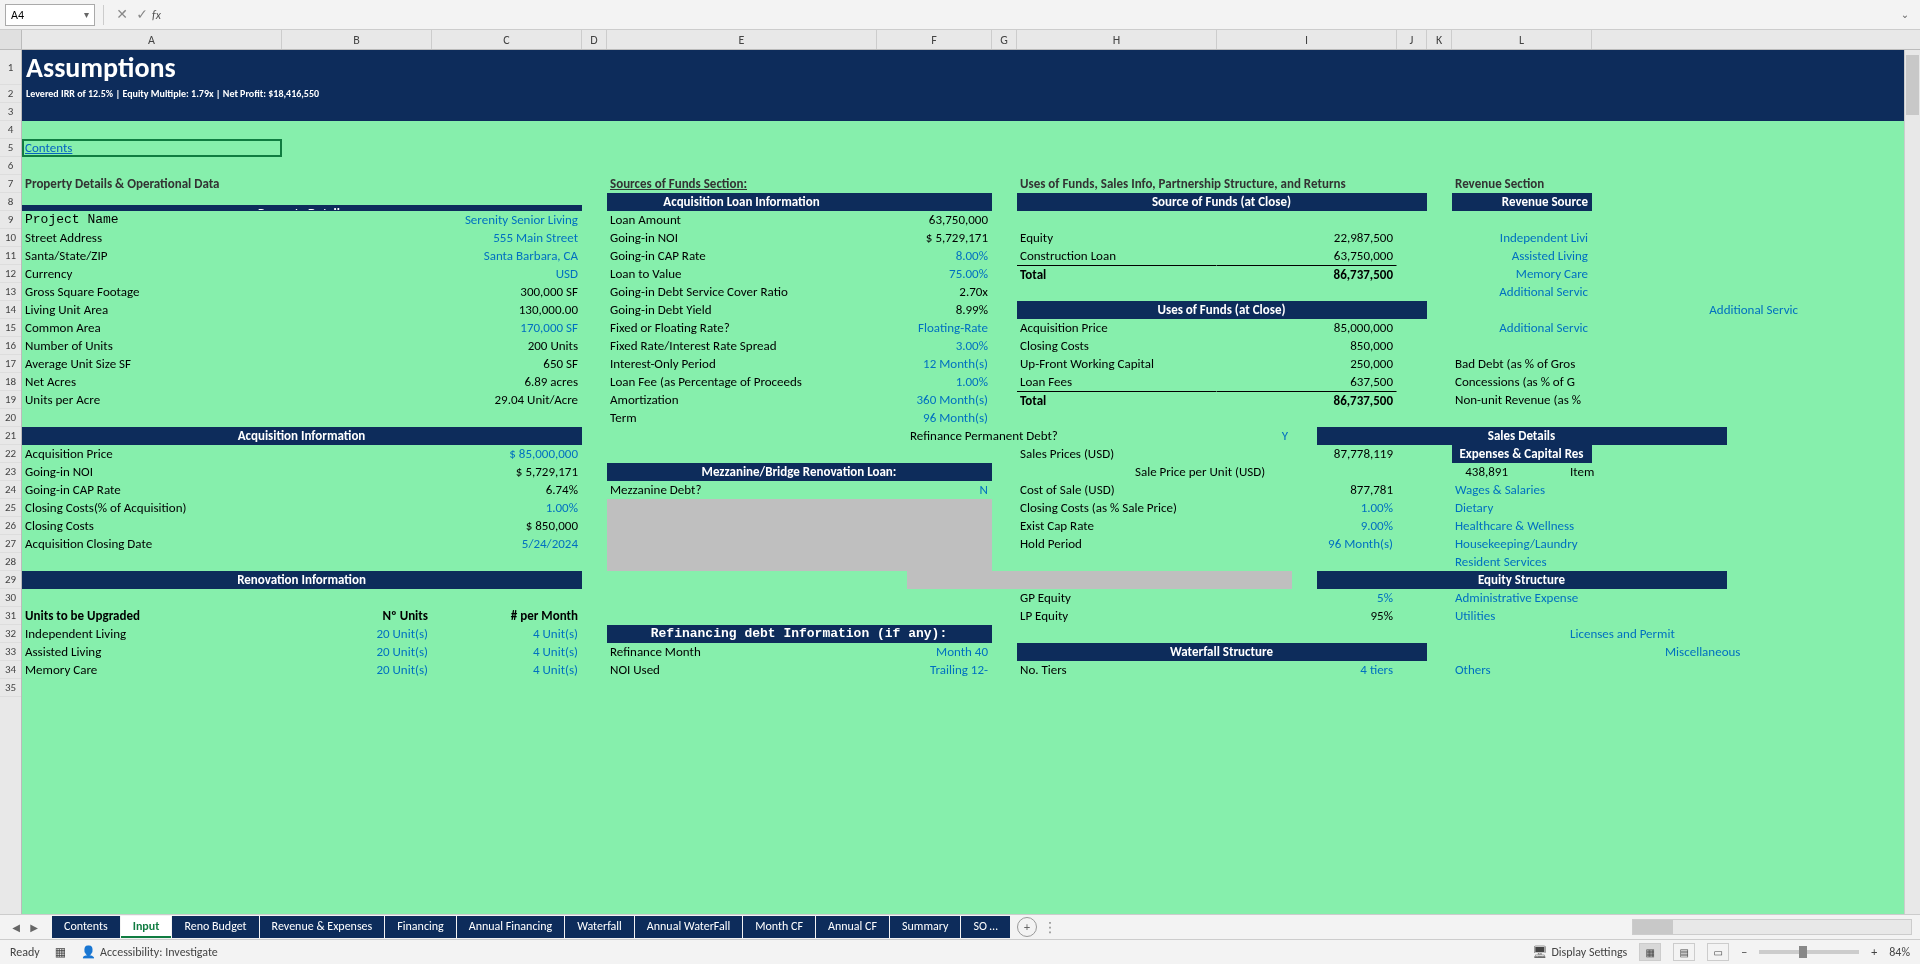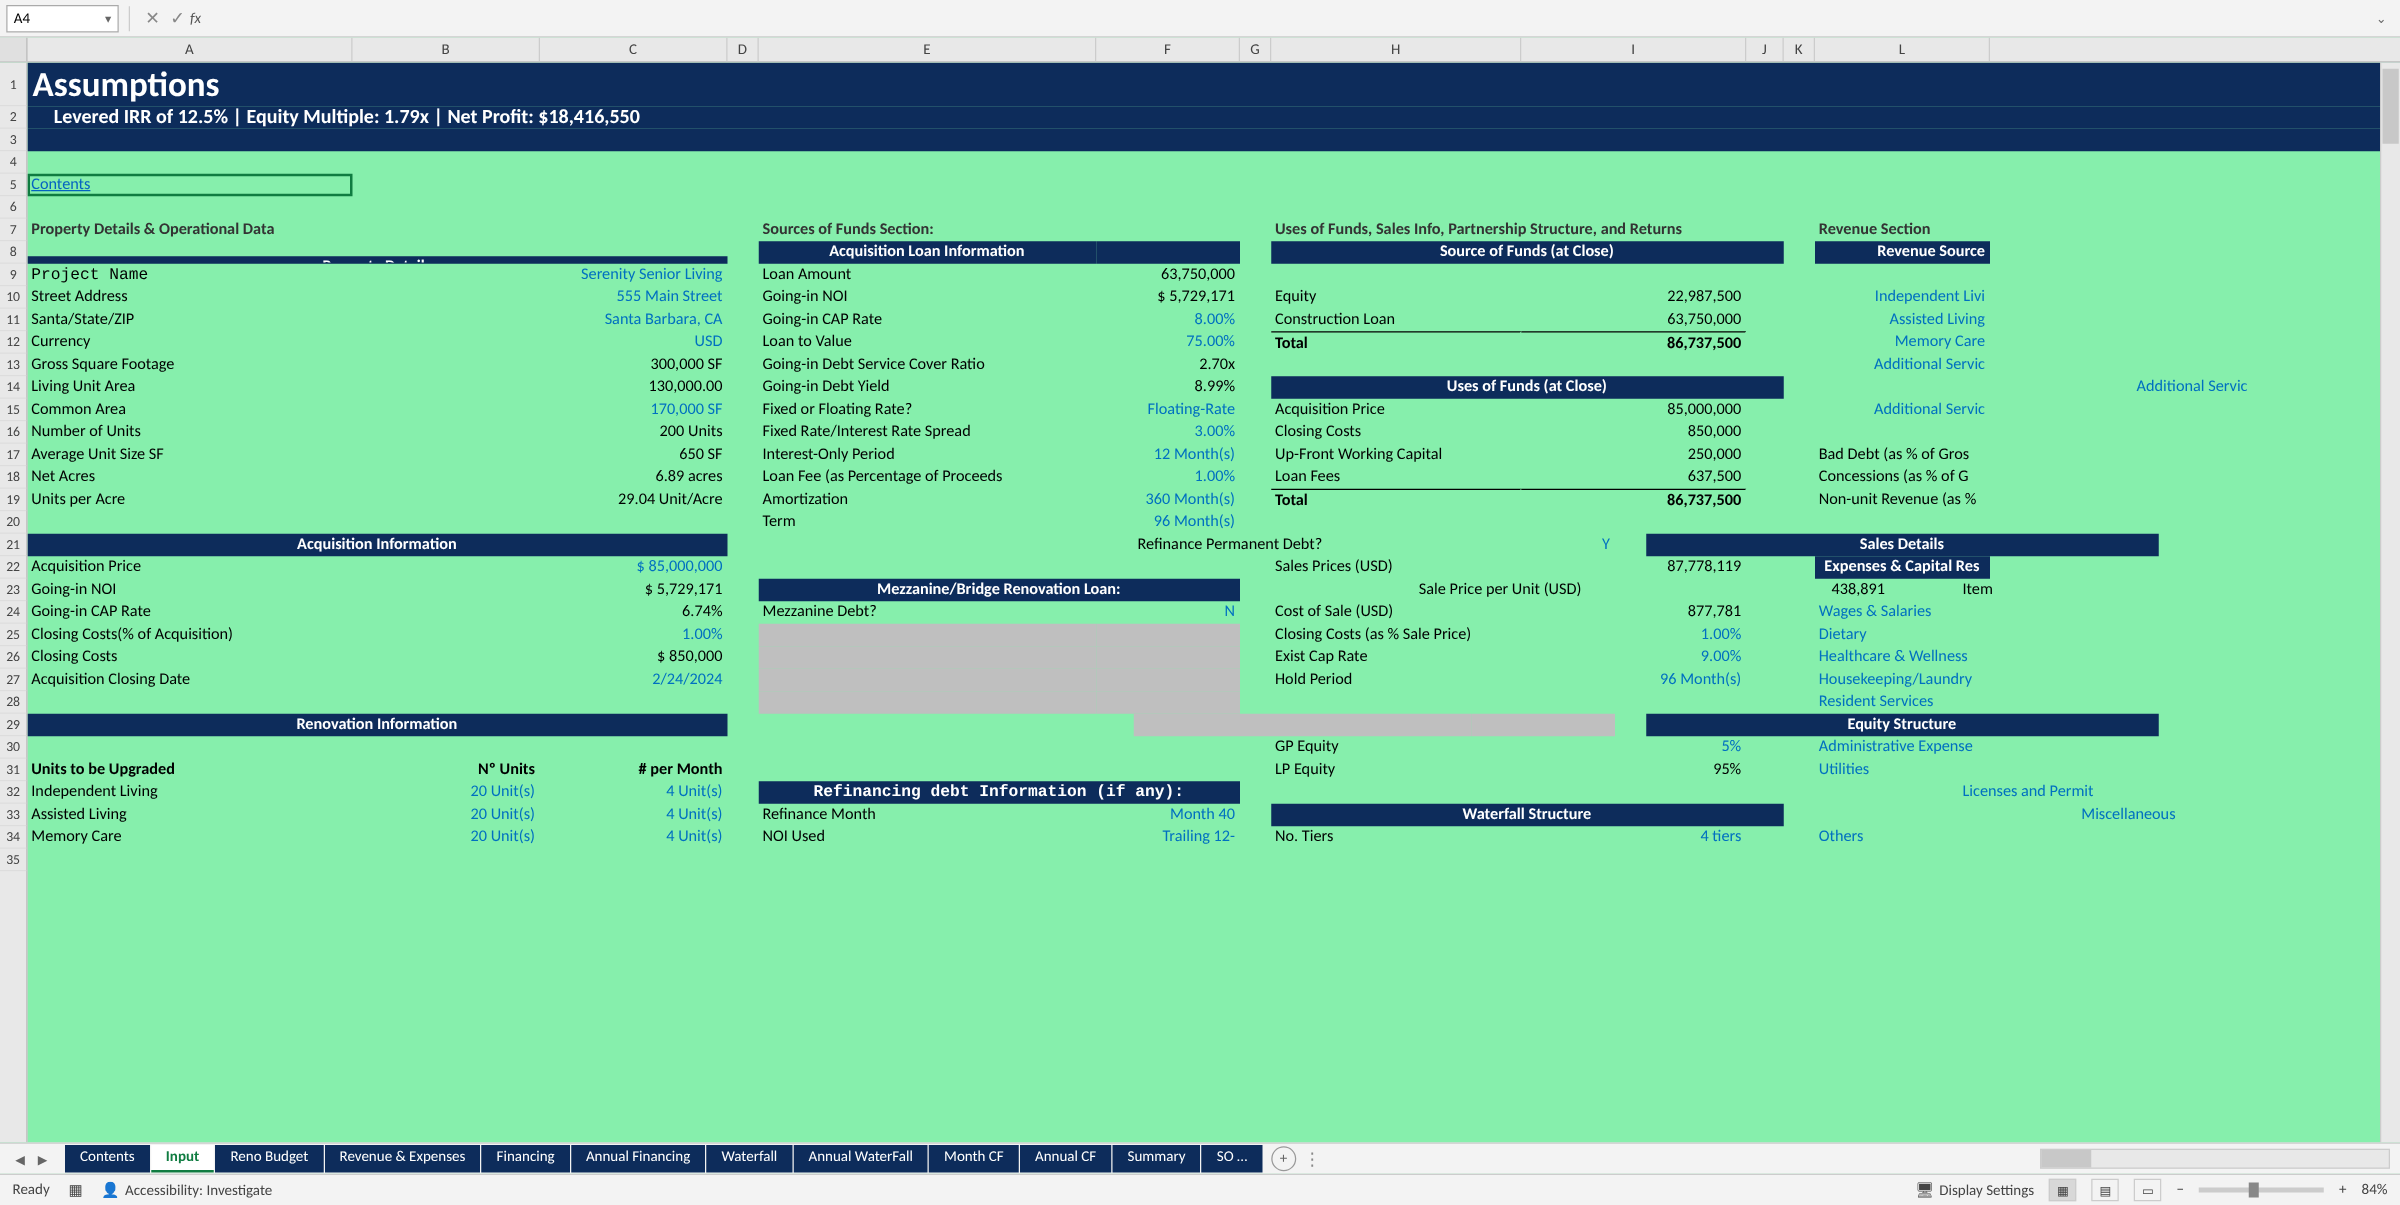--- a/index.html
+++ b/index.html
@@ -27,21 +27,21 @@
 .cells { flex: 1; position: relative; overflow: hidden; }
 
 .row { display: flex; height: 18px; }
 .row.tall { height: 35px; }
 .cell { flex-shrink: 0; border-right: 1px solid transparent; border-bottom: 1px solid transparent; padding: 0 3px; overflow: hidden; white-space: nowrap; line-height: 18px; }
 
 
 .banner { background: #0d2c5b; color: #fff; }
 .title-big { font-size: 28px; font-weight: bold; line-height: 35px; padding-left: 4px; }
 .subtitle1 { font-size: 14px; font-weight: bold; padding-left: 4px; }
-.subtitle2 { font-size: 16px; font-weight: bold; padding-left: 21px; }
+.subtitle2 { font-size: 10px; font-weight: bold; padding-left: 4px; }
 
 .link { color: #0563c1; text-decoration: underline; cursor: pointer; }
 .section-header-gray { font-weight: bold; color: #333; }
 .section-header-navy { background: #0d2c5b; color: #fff; font-weight: bold; text-align: center; }
 .blue-text { color: #0070c0; }
 .right { text-align: right; }
 .bold { font-weight: bold; }
 .bordered-top { border-top: 1px solid #000; }
 
 .active-cell { position: absolute; border: 2px solid #107c41; z-index: 10; pointer-events: none; }
@@ -213,21 +213,21 @@
             <div class="cell " style="width: 180px;"></div>
             <div class="cell " style="width: 30px;"></div>
             <div class="cell " style="width: 25px;"></div>
             <div class="cell " style="width: 140px;"></div>
           </div>
           <div class="row">
             <div class="cell section-header-gray" style="width: 260px;">Property Details &amp; Operational Data</div>
             <div class="cell " style="width: 150px;"></div>
             <div class="cell " style="width: 150px;"></div>
             <div class="cell " style="width: 25px;"></div>
-            <div class="cell section-header-gray" style="width: 270px;">Sources of Funds Section:</div>
+            <div class="cell section-header-gray" style="width: 270px; text-decoration: underline;">Sources of Funds Section:</div>
             <div class="cell " style="width: 115px;"></div>
             <div class="cell " style="width: 25px;"></div>
             <div class="cell section-header-gray" style="width: 410px; overflow: visible;">Uses of Funds, Sales Info, Partnership Structure, and Returns</div>
             <div class="cell " style="width: 25px;"></div>
             <div class="cell section-header-gray" style="width: 140px;">Revenue Section</div>
           </div>
           <div class="row">
             <div class="cell section-header-navy" style="width: 560px; margin-top: 12px;">Property Details</div>
             <div class="cell " style="width: 25px;"></div>
             <div class="cell section-header-navy" style="width: 270px;">Acquisition Loan Information</div>
@@ -483,21 +483,21 @@
             <div class="cell " style="width: 25px;"></div>
             <div class="cell " style="width: 200px;">Exist Cap Rate</div>
             <div class="cell right blue-text" style="width: 180px;">9.00%</div>
             <div class="cell " style="width: 30px;"></div>
             <div class="cell " style="width: 25px;"></div>
             <div class="cell blue-text" style="width: 140px;">Healthcare &amp; Wellness</div>
           </div>
           <div class="row">
             <div class="cell " style="width: 260px;">Acquisition Closing Date</div>
             <div class="cell " style="width: 150px;"></div>
-            <div class="cell right blue-text" style="width: 150px;">2/24/2024</div>
+            <div class="cell right blue-text" style="width: 150px;">5/24/2024</div>
             <div class="cell " style="width: 25px;"></div>
             <div class="cell  mezz-gray" style="width: 270px;"></div>
             <div class="cell  mezz-gray" style="width: 115px;"></div>
             <div class="cell " style="width: 25px;"></div>
             <div class="cell " style="width: 200px;">Hold Period</div>
             <div class="cell right blue-text" style="width: 180px;">96 Month(s)</div>
             <div class="cell " style="width: 30px;"></div>
             <div class="cell " style="width: 25px;"></div>
             <div class="cell blue-text" style="width: 140px;">Housekeeping/Laundry</div>
           </div>

